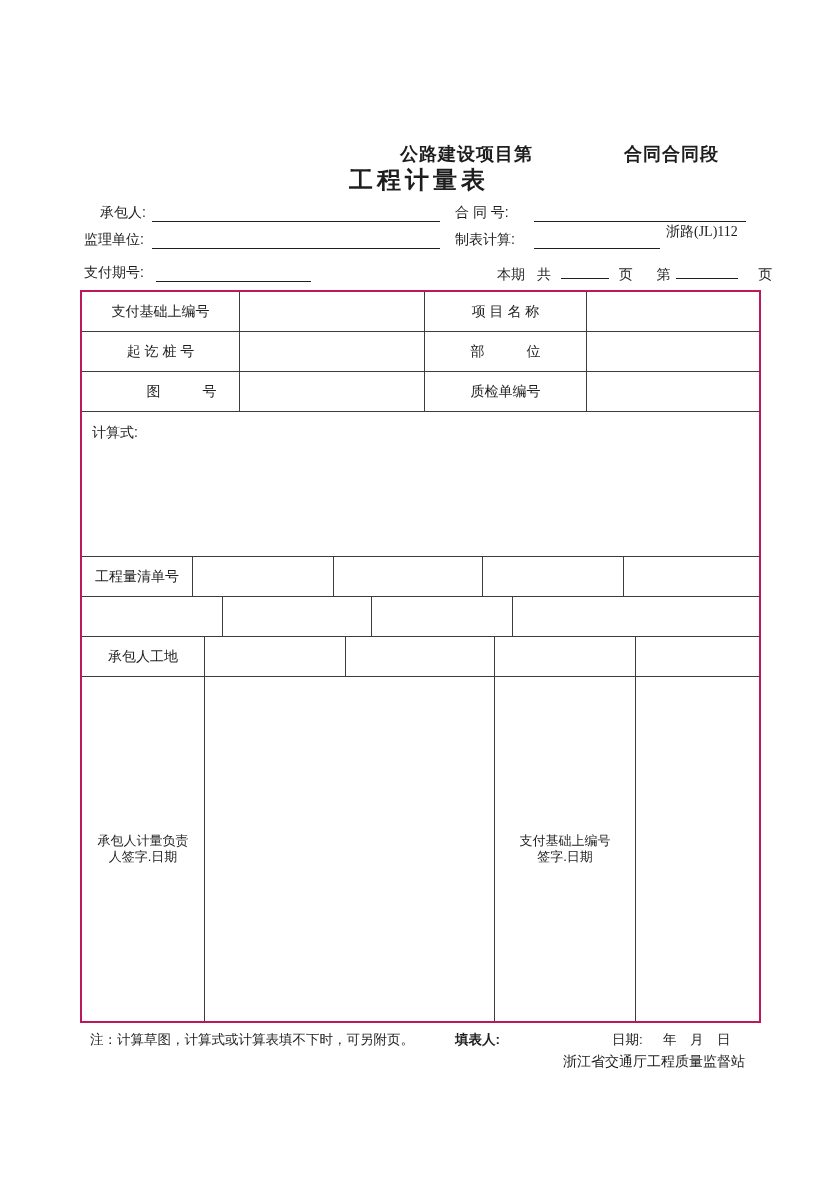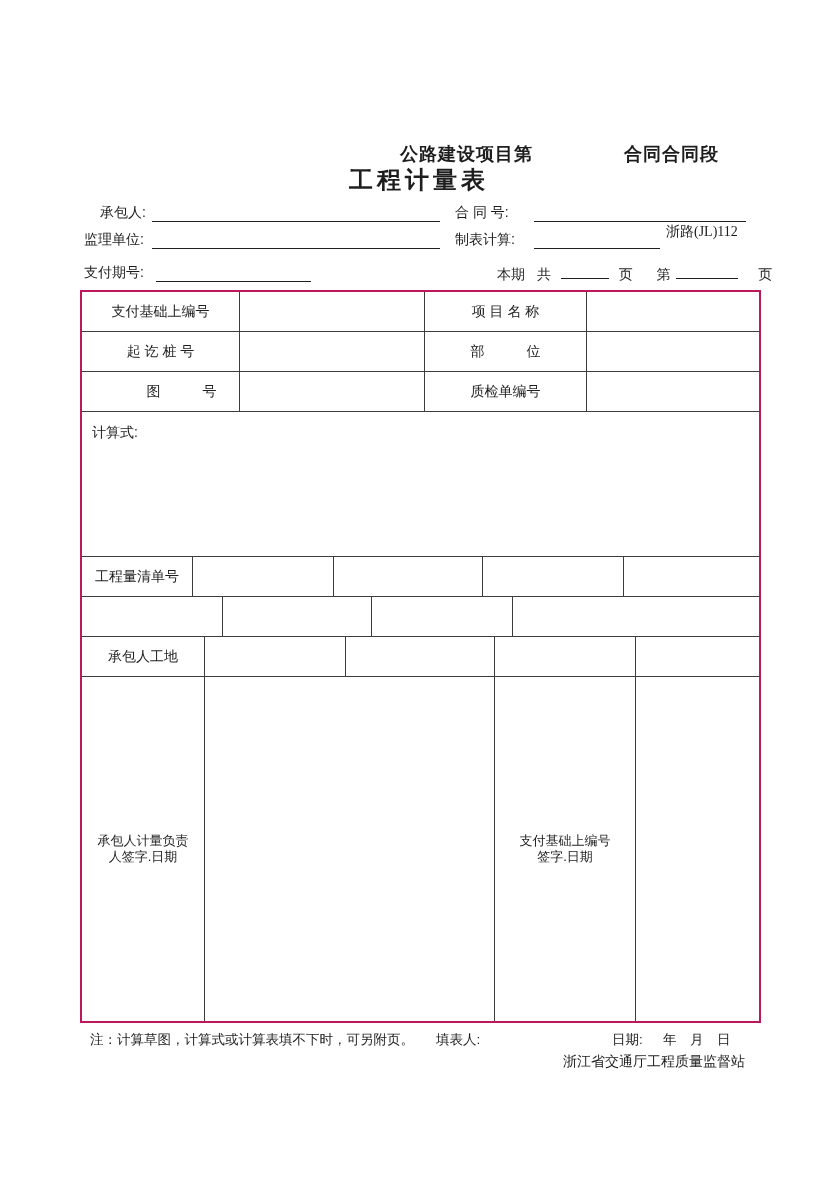--- a/index.html
+++ b/index.html
@@ -126,18 +126,18 @@
       <div class="cell" style="width:290px;"></div>
       <div class="cell two" style="width:141px;flex-direction:column;font-size:13px;">
         <span>支付基础上编号</span>
         <span>签字.日期</span>
       </div>
       <div class="cell last"></div>
     </div>
   </div>
 
   <div class="abs ftext" style="left:90px;top:1031px;">注：计算草图，计算式或计算表填不下时，可另附页。</div>
-  <div class="abs ftext" style="left:436px;top:1031px;">填表人:</div>
+  <div class="abs ftext" style="left:455px;top:1031px;font-weight:bold;">填表人:</div>
   <div class="abs ftext" style="left:612px;top:1031px;">日期:</div>
   <div class="abs ftext" style="left:663px;top:1031px;">年　月　日</div>
   <div class="abs ftext" style="right:93px;top:1053px;font-size:14px;">浙江省交通厅工程质量监督站</div>
 
 </div>
 
 </body></html>

